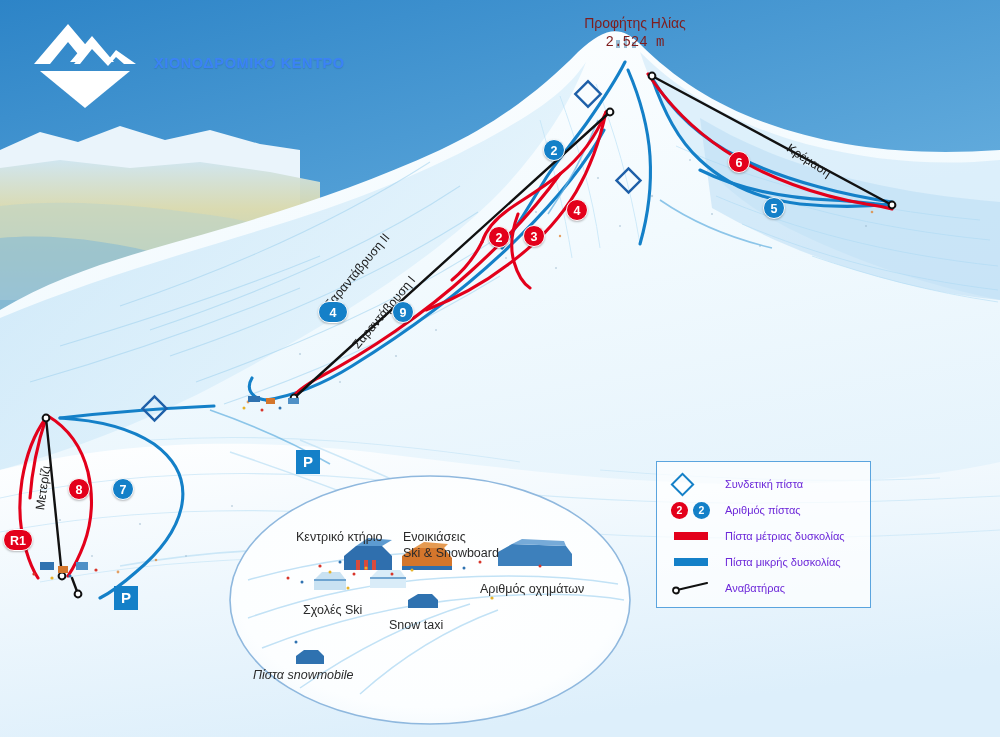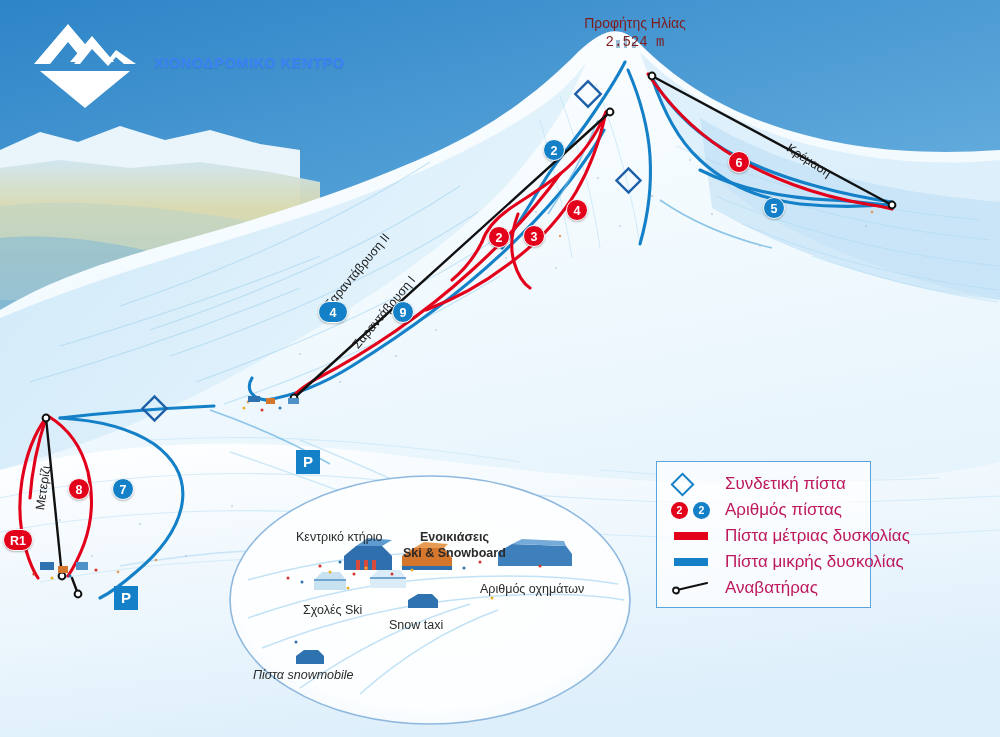--- a/index.html
+++ b/index.html
@@ -29,29 +29,29 @@
   
   .parking{position:absolute;width:24px;height:24px;background:#1480c8;z-index:33;
            color:#fff;font-size:15px;font-weight:bold;line-height:24px;text-align:center;}
 
   
   .plabel{position:absolute;z-index:31;color:#1a1a1a;font-size:12.5px;white-space:nowrap;
           font-family:"Liberation Sans",sans-serif;}
 
   
   .ilabel{position:absolute;z-index:31;color:#2a2a2a;font-size:12.5px;line-height:1.3;
-          white-space:nowrap;text-align:center;}
+          white-space:nowrap;text-align:left;}
 
   
   .legend{position:absolute;left:656px;top:461px;width:215px;height:147px;
           background:rgba(255,255,255,.72);border:1.4px solid #5aa4de;z-index:45;
           box-sizing:border-box;padding:9px 0 0 0;}
   .legend-row{display:flex;align-items:center;height:26px;padding-left:14px;}
   .legend-key{width:54px;flex:0 0 auto;display:flex;align-items:center;gap:5px;}
-  .legend-label{font-size:17px;color:#be185d;white-space:nowrap;}
+  .legend-label{font-size:11px;color:#6d28d9;white-space:nowrap;}
   .lg-diamond{width:17px;height:17px;border:2px solid #1480c8;transform:rotate(45deg);
               margin-left:3px;box-sizing:border-box;}
   .lg-dot{width:17px;height:17px;border-radius:50%;color:#fff;font-size:10.5px;font-weight:bold;
           line-height:17px;text-align:center;}
   .lg-dot.red{background:#e3001b;}
   .lg-dot.blue{background:#1480c8;}
   .lg-bar{width:34px;height:8px;margin-left:3px;}
   .lg-bar.blue{background:#1480c8;}
   .lg-bar.red{background:#e3001b;}
   .lg-lift{width:40px;height:14px;margin-left:0;}
@@ -370,21 +370,21 @@
       <div class="marker blue" style="left: 392px; top: 301px;">9</div>
       <div class="marker blue wide" style="left: 318px; top: 301px;">4</div>
       <div class="marker red wide" style="left: 3px; top: 497px; margin-top: 32px;">R1</div>
       <div class="parking" style="left: 296px; top: 450px;">P</div>
       <div class="parking" style="left: 114px; top: 586px;">P</div>
       <div class="plabel" style="left: 788px; top: 140px; transform: rotate(33deg); transform-origin: left center;">Κρέμαση</div>
       <div class="plabel" style="left: 327px; top: 300px; transform: rotate(-50deg); transform-origin: left center;">Σαραντάβρυση ΙΙ</div>
       <div class="plabel" style="left: 355px; top: 340px; transform: rotate(-50deg); transform-origin: left center;">Σαραντάβρυση Ι</div>
       <div class="plabel" style="left: 40px; top: 503px; transform: rotate(-82deg); transform-origin: left center;">Μετερίζι</div>
       <div class="ilabel" style="left: 296px; top: 529px; white-space: pre;">Κεντρικό κτήριο</div>
-      <div class="ilabel" style="left: 403px; top: 529px; white-space: pre; font-weight: bold;">Ενοικιάσεις
+      <div class="ilabel" style="left: 403px; top: 529px; white-space: pre;">Ενοικιάσεις
 Ski &amp; Snowboard</div>
       <div class="ilabel" style="left: 480px; top: 581px; white-space: pre;">Αριθμός οχημάτων</div>
       <div class="ilabel" style="left: 303px; top: 602px; white-space: pre;">Σχολές Ski</div>
       <div class="ilabel" style="left: 389px; top: 617px; white-space: pre;">Snow taxi</div>
       <div class="ilabel" style="left: 253px; top: 667px; white-space: pre; font-style: italic;">Πίστα snowmobile</div>
     </div>
 
   <div class="legend">
 
     <div class="legend-row">

